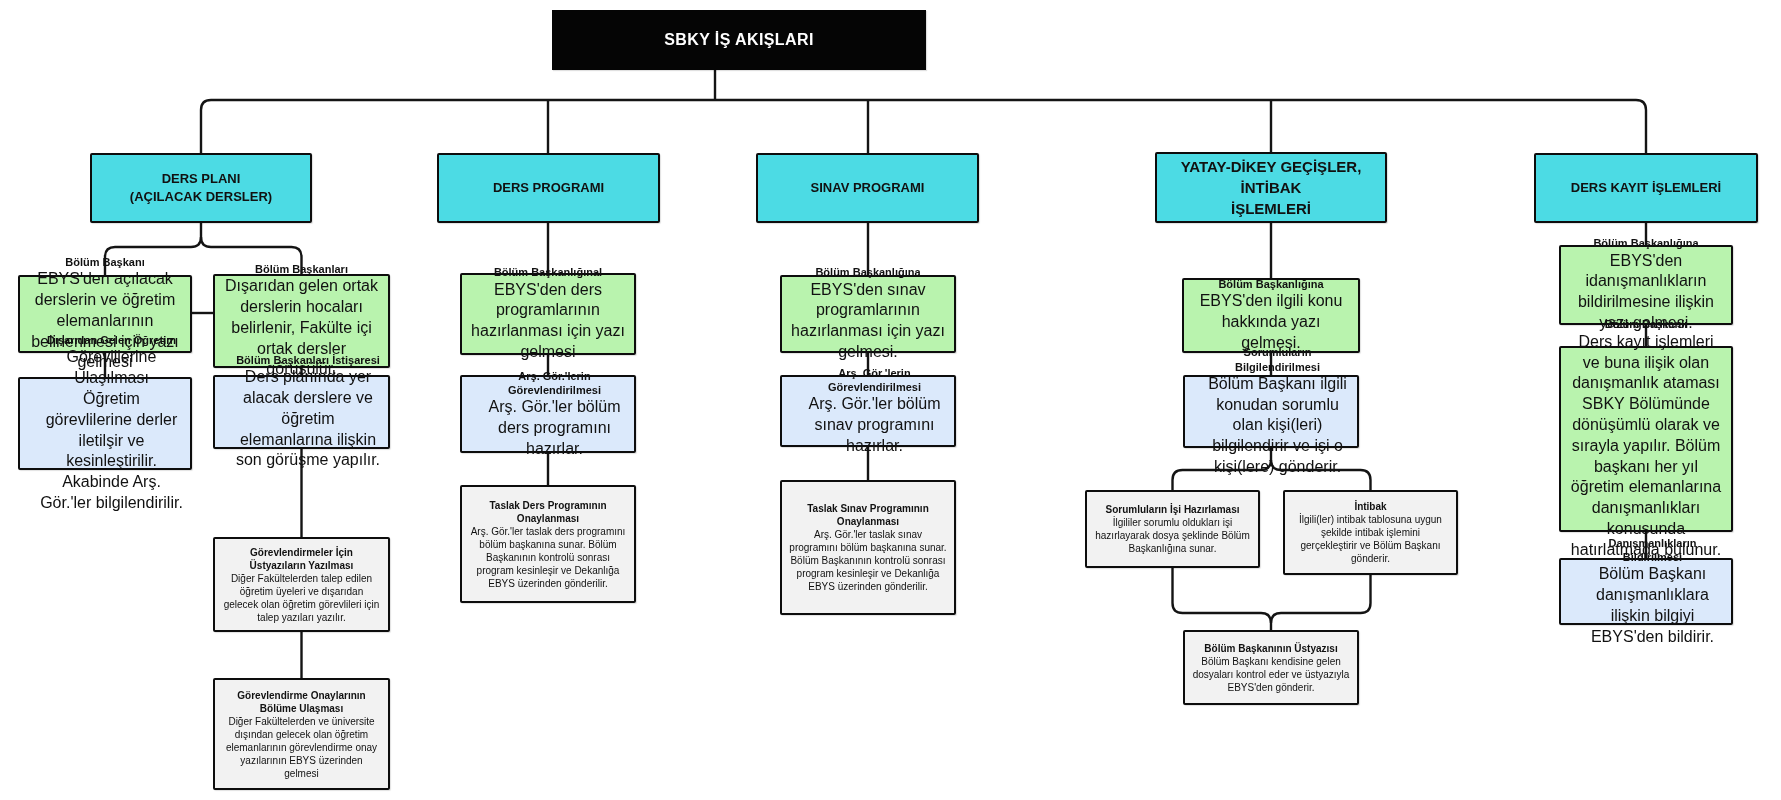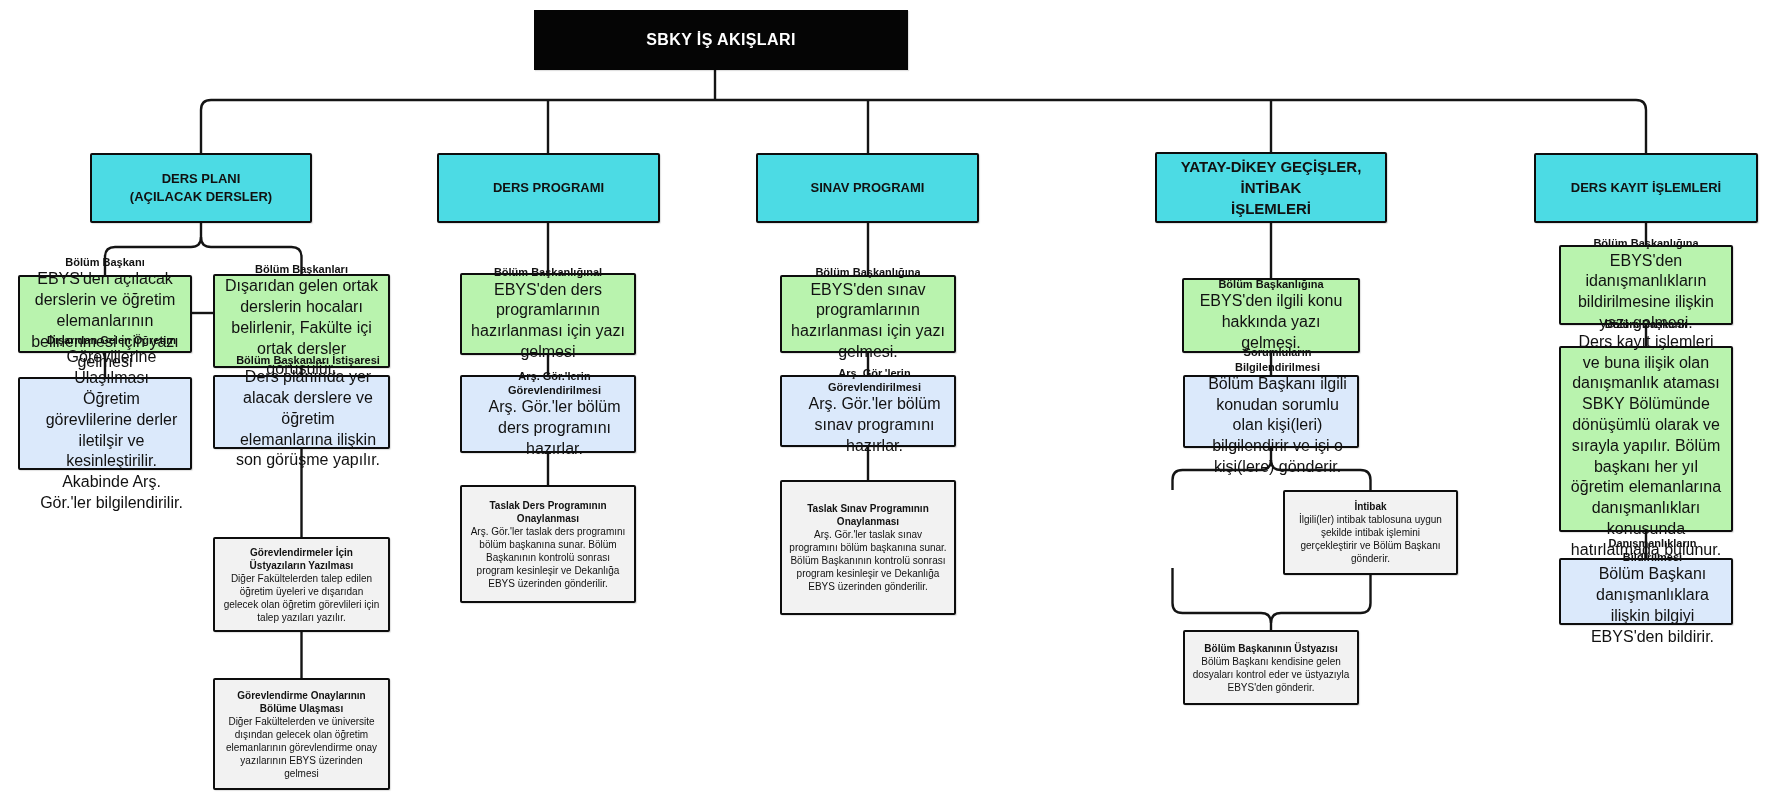--- a/index.html
+++ b/index.html
@@ -47,21 +47,21 @@
     <path d="M 1271 353 L 1271 375"></path>
     <path d="M 1172.5 490 L 1172.5 480 Q 1172.5 470 1182.5 470 L 1261 470 Q 1271 470 1271 460 L 1271 448"></path>
     <path d="M 1370.5 490 L 1370.5 480 Q 1370.5 470 1360.5 470 L 1281 470 Q 1271 470 1271 460"></path>
     <path d="M 1172.5 568 L 1172.5 603 Q 1172.5 613 1182.5 613 L 1261 613 Q 1271 613 1271 623 L 1271 630"></path>
     <path d="M 1370.5 575 L 1370.5 603 Q 1370.5 613 1360.5 613 L 1281 613 Q 1271 613 1271 623"></path>
     <path d="M 1646 223 L 1646 245"></path>
     <path d="M 1646 325 L 1646 346"></path>
     <path d="M 1646 497 L 1646 558"></path>
   </svg>
 
-  <div class="box title-box" style="left:534px;top:10px;width:374px;height:60px">SBKY İŞ AKIŞLARI</div>
+  <div class="box title-box" style="left:552px;top:10px;width:374px;height:60px">SBKY İŞ AKIŞLARI</div>
 
   <div class="box header" style="left:90px;top:153px;width:222px;height:70px">DERS PLANI
 (AÇILACAK DERSLER)</div>
   <div class="box header" style="left:437px;top:153px;width:223px;height:70px">DERS PROGRAMI</div>
   <div class="box header" style="left:756px;top:153px;width:223px;height:70px">SINAV PROGRAMI</div>
   <div class="box header" style="left:1155px;top:152px;width:232px;height:71px;font-size:15px">YATAY-DİKEY GEÇİŞLER, İNTİBAK
 İŞLEMLERİ</div>
   <div class="box header" style="left:1534px;top:153px;width:224px;height:70px">DERS KAYIT İŞLEMLERİ</div>
 
   <div class="box green" style="left:18px;top:275px;width:174px;height:78px">
@@ -117,20 +117,24 @@
   </div>
 
   <div class="box green" style="left:1182px;top:278px;width:178px;height:75px">
     <div class="node-title">Bölüm Başkanlığına</div>
     <div class="node-body">EBYS'den ilgili konu hakkında yazı gelmesi.</div>
   </div>
   <div class="box blue" style="left:1183px;top:375px;width:176px;height:73px">
     <div class="node-title">Sorumluların Bilgilendirilmesi</div>
     <div class="node-body">Bölüm Başkanı ilgili konudan sorumlu olan kişi(leri) bilgilendirir ve işi o kişi(lere) gönderir.</div>
   </div>
+  <div class="box gray" style="left:1085px;top:490px;width:175px;height:78px">
+    <div class="node-title">Sorumluların İşi Hazırlaması</div>
+    <div class="node-body">İlgililer sorumlu oldukları işi hazırlayarak dosya şeklinde Bölüm Başkanlığına sunar.</div>
+  </div>
   <div class="box gray" style="left:1283px;top:490px;width:175px;height:85px">
     <div class="node-title">İntibak</div>
     <div class="node-body">İlgili(ler) intibak tablosuna uygun şekilde intibak işlemini gerçekleştirir ve Bölüm Başkanı gönderir.</div>
   </div>
   <div class="box gray" style="left:1183px;top:630px;width:176px;height:75px">
     <div class="node-title">Bölüm Başkanının Üstyazısı</div>
     <div class="node-body">Bölüm Başkanı kendisine gelen dosyaları kontrol eder ve üstyazıyla EBYS'den gönderir.</div>
   </div>
 
   <div class="box green" style="left:1559px;top:245px;width:174px;height:80px">

